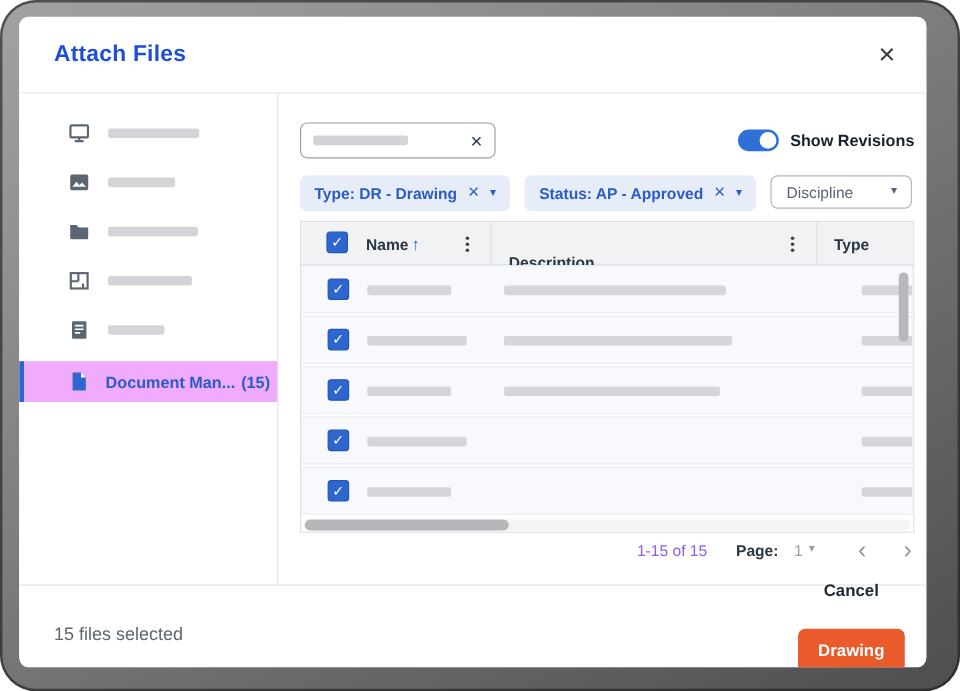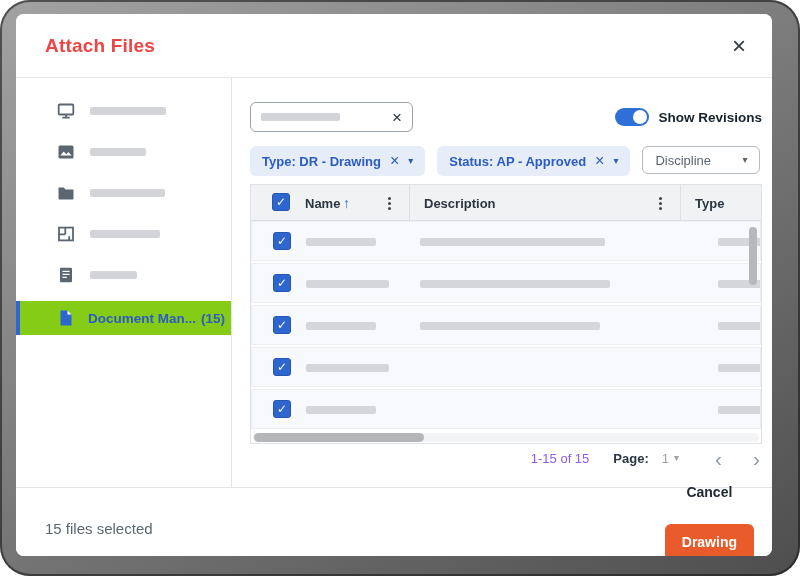--- a/index.html
+++ b/index.html
@@ -9,31 +9,31 @@
   .frame { position:absolute; inset:0; border-radius:30px;
     background:linear-gradient(150deg,#a2a2a2 0%,#7d7d7d 45%,#4e4e4e 100%);
     box-shadow:inset 0 0 0 2px rgba(25,25,25,.6); }
   .modal { position:absolute; left:16px; top:14px; width:756px; height:542px;
     background:#fff; border-radius:8px; overflow:hidden; }
 
   
   .modal-header { position:absolute; top:0; left:0; right:0; height:64px;
     display:flex; align-items:center; justify-content:space-between;
     padding:0 26px 0 29px; border-bottom:1px solid #e3e5e8; background:#fff; }
-  .title { font-size:19px; font-weight:700; color:#ef4444; letter-spacing:.2px; }
+  .title { font-size:19px; font-weight:700; color:#1d4ed8; letter-spacing:.2px; }
   .close-btn { font-size:24px; font-weight:400; color:#333a40; background:none;
     border:none; cursor:pointer; line-height:1; font-family:inherit; }
 
   
   .sidebar { position:absolute; left:0; top:64px; width:216px; bottom:69px;
     border-right:1px solid #e3e5e8; padding-top:12px; background:#fff; }
   .side-item { height:41px; display:flex; align-items:center; padding-left:40px; cursor:pointer; }
   .side-item .sicon { width:20px; height:20px; color:#5b6670; margin-right:14px; flex:none; }
   .skel { display:inline-block; height:8px; background:#d2d4d7; border-radius:2px; }
-  .side-item.selected { height:34px; margin-top:6px; background:#84cc16;
+  .side-item.selected { height:34px; margin-top:6px; background:#f0abfc;
     border-left:4px solid #2e66cf; padding-left:36px; color:#2b5cc5;
     font-size:13.5px; font-weight:700; }
   .side-item.selected .sicon { color:#2e66cf; margin-right:12px; }
   .side-item.selected .cnt { margin-left:5px; }
 
   
   .content { position:absolute; left:217px; top:64px; right:0; bottom:69px; background:#fff; }
   .search-row { position:absolute; top:24px; left:17px; right:10px; height:30px;
     display:flex; align-items:center; justify-content:space-between; }
   .searchbox { width:163px; height:30px; border:1px solid #9aa2ab; border-radius:6px;
@@ -196,21 +196,21 @@
       <div class="table">
         <div class="thead">
           <div class="divider" style="left:158px"></div>
           <div class="divider" style="left:429px"></div>
           <div class="checkbox abs" style="left:21px;top:8px">
               <span>✓</span>
             </div>
           <span class="th-label abs" style="left:54px;top:11px">Name</span>
           <span class="sort-arrow abs" style="left:92px;top:10px">↑</span>
           <span class="kebab abs" style="left:137px;top:17px"></span>
-          <span class="th-label abs" style="left:173px;top:11px">Description</span>
+          <span class="th-label abs" style="left:173px;top:26px">Description</span>
           <span class="kebab abs" style="left:408px;top:17px"></span>
           <span class="th-label abs" style="left:444px;top:11px">Type</span>
         </div>
         <div class="tbody">
             <div class="trow">
     <div class="checkbox">
                 <span>✓</span>
               </div>
     <span class="bar" style="left: 54px; width: 70px;"></span>
     <span class="bar" style="left: 168px; width: 185px;"></span>

